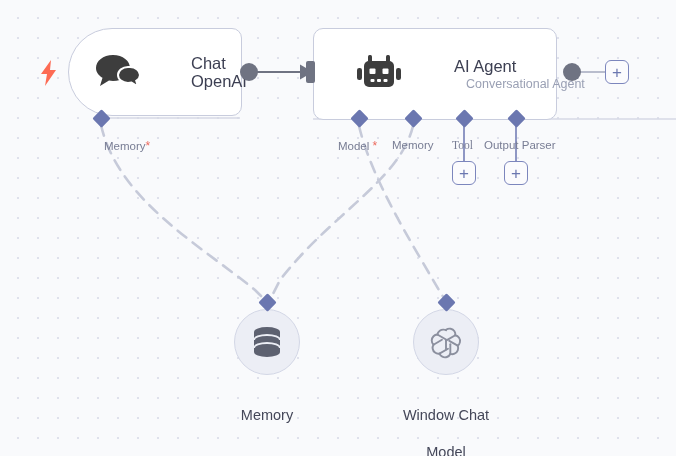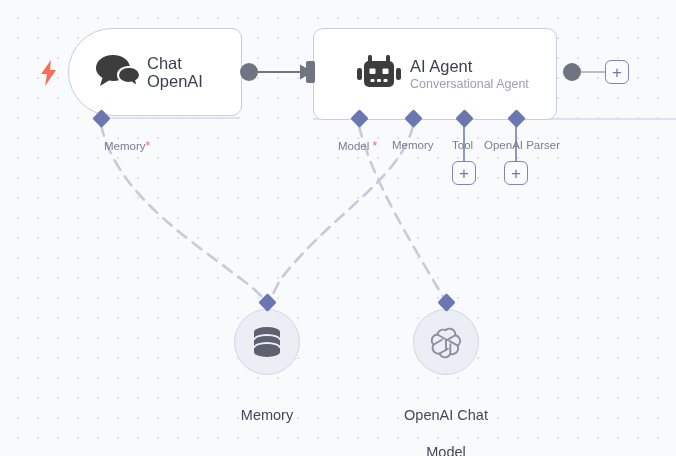--- a/index.html
+++ b/index.html
@@ -32,20 +32,21 @@
 
   
   .node {
     position: absolute;
     background: #ffffff;
     border: 1.4px solid #c8ccdd;
     box-sizing: border-box;
     display: flex;
     align-items: center;
     z-index: 5;
+    gap: 44px;
   }
   .node.trigger {
     border-radius: 44px 10px 10px 44px;
   }
   .node.standard {
     border-radius: 10px;
     align-items: center;
   }
   .node-icon {
     display: flex;
@@ -63,20 +64,21 @@
     font-size: 16.5px;
     color: #3c3f52;
     font-weight: 400;
     white-space: nowrap;
   }
   .node-subtitle {
     font-size: 12.5px;
     color: #9aa0b4;
     white-space: nowrap;
     margin-top: 1px;
+    margin-left: 12px;
   }
 
   
   .subnode {
     position: absolute;
     width: 66px;
     height: 66px;
     border-radius: 50%;
     background: #eceef5;
     border: 1.4px solid #d3d7e6;
@@ -243,25 +245,25 @@
 
   <div class="diamond" style="left:353px; top:112px;"></div>
   <div class="port-label" style="left:338px; top:139px;">
     <span>Model</span> <span class="req-star">*</span>
   </div>
 
   <div class="diamond" style="left:407px; top:112px;"></div>
   <div class="port-label" style="left:392px; top:139px;">Memory</div>
 
   <div class="diamond" style="left:458px; top:112px;"></div>
-  <div class="port-label" style="left:452px; top:139px;">Tool</div>
+  <div class="port-label" style="left:452px; top:139px;font-family:Liberation Serif, serif;">Tool</div>
   <div class="plus-btn" style="left:452px; top:161px;">+</div>
 
   <div class="diamond" style="left:510px; top:112px;"></div>
-  <div class="port-label" style="left:484px; top:139px;">OpenAI Parser</div>
+  <div class="port-label" style="left:484px; top:139px;">Output Parser</div>
   <div class="plus-btn" style="left:504px; top:161px;">+</div>
 
   <div class="diamond" style="left:261px; top:296px;"></div>
   <div class="subnode" style="left:234px; top:309px;">
     <div class="node-icon">
       <svg width="30" height="32" viewBox="0 0 30 32" xmlns="http://www.w3.org/2000/svg">
         <ellipse cx="15" cy="6" rx="13" ry="5" fill="#5d6170"></ellipse>
         <rect x="2" y="6" width="26" height="8" fill="#5d6170"></rect>
         <ellipse cx="15" cy="14" rx="13" ry="5" fill="#5d6170" stroke="#eceef5" stroke-width="1.8"></ellipse>
         <rect x="2" y="14" width="26" height="8" fill="#5d6170"></rect>
@@ -291,17 +293,17 @@
           <path d="M30.3 12.5 L20 18.4"></path>
           <path d="M33.0 24.1 L23.6 18.7"></path>
           <path d="M24.8 33.3 L24.8 22.4"></path>
           <path d="M12.7 32.9 L22.2 27.5"></path>
           <path d="M6.1 23.0 L15.5 17.5"></path>
         </g>
       </svg>
     </div>
   </div>
   <div class="subnode-label" style="left:366px; top:387px; width:160px;">
-    <div>OpenAI Chat</div>
+    <div>Window Chat</div>
     <div>Model</div>
   </div>
 
 </div>
 
 </body></html>

